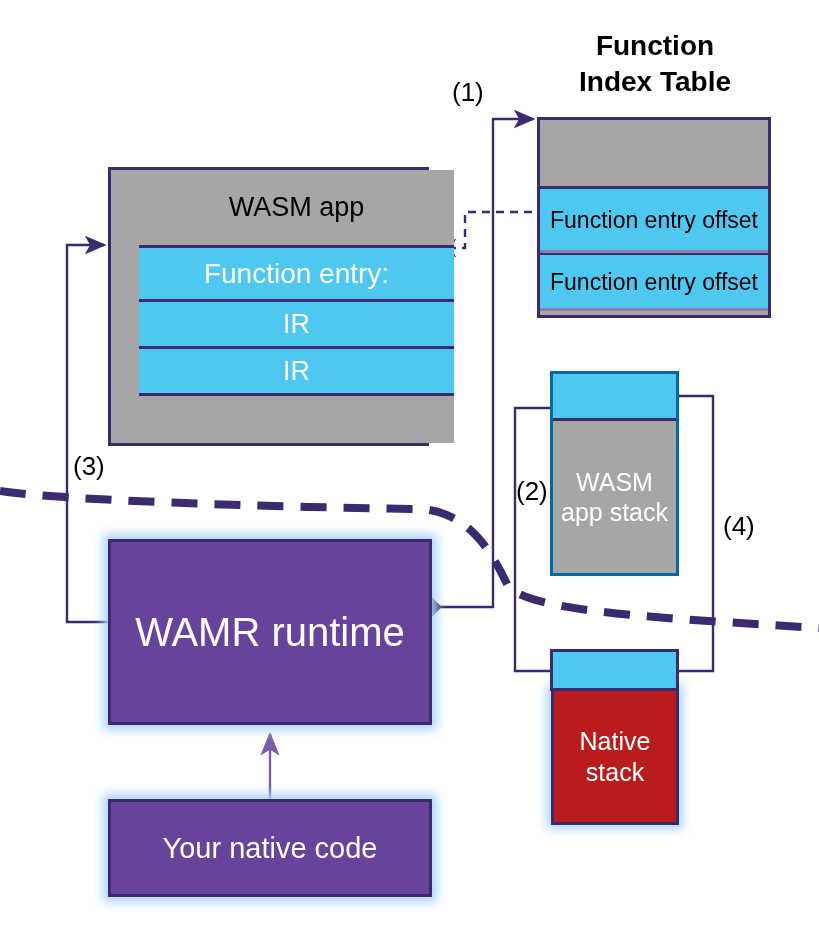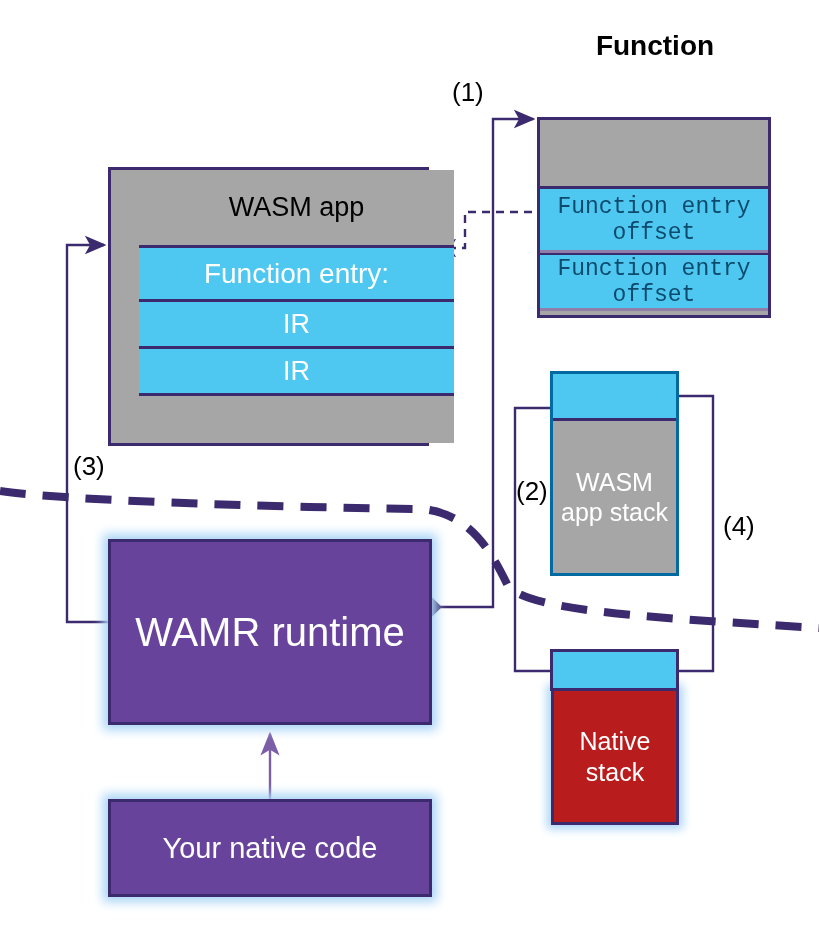--- a/index.html
+++ b/index.html
@@ -99,22 +99,21 @@
     background: #a6a6a6;
     display: block;
   }
   .fit-row {
     box-sizing: border-box;
     width: 100%;
     display: flex;
     align-items: center;
     justify-content: center;
     text-align: center;
-    color: #0c4a6e;
-    font-family: Liberation Mono, monospace;
+    color: #000000;
   }
   #fit-row-gray-top {
     height: 66px;
     background: #a6a6a6;
   }
   #fit-row-entry1 {
     height: 67px;
     background: #4ec8f0;
     font-size: 23px;
     line-height: 1.13;
@@ -267,20 +266,21 @@
       <path d="M270,799 L270,734" fill="none" stroke="#7b5ea7" stroke-width="2.4" marker-end="url(#arrowThin)"></path>
     </g>
 
     <g>
       <path d="M0,491 C60,500 260,507 420,509 C470,512 492,553 508,586 C530,612 660,618 819,628" fill="none" stroke="#3c2a6e" stroke-width="8" stroke-dasharray="26 17" stroke-linecap="butt"></path>
     </g>
   </svg>
 
   <div id="fit-title">
     <div>Function</div>
+    <div>Index Table</div>
   </div>
 
   <div class="box" id="function-index-table">
     <div class="fit-row" id="fit-row-gray-top"></div>
     <div class="fit-row" id="fit-row-entry1">Function entry offset</div>
     <div class="fit-row" id="fit-row-entry2">Function entry offset</div>
   </div>
 
   <div class="box" id="wasm-app">
     <div class="wasm-row" id="wasm-app-title">WASM app</div>

